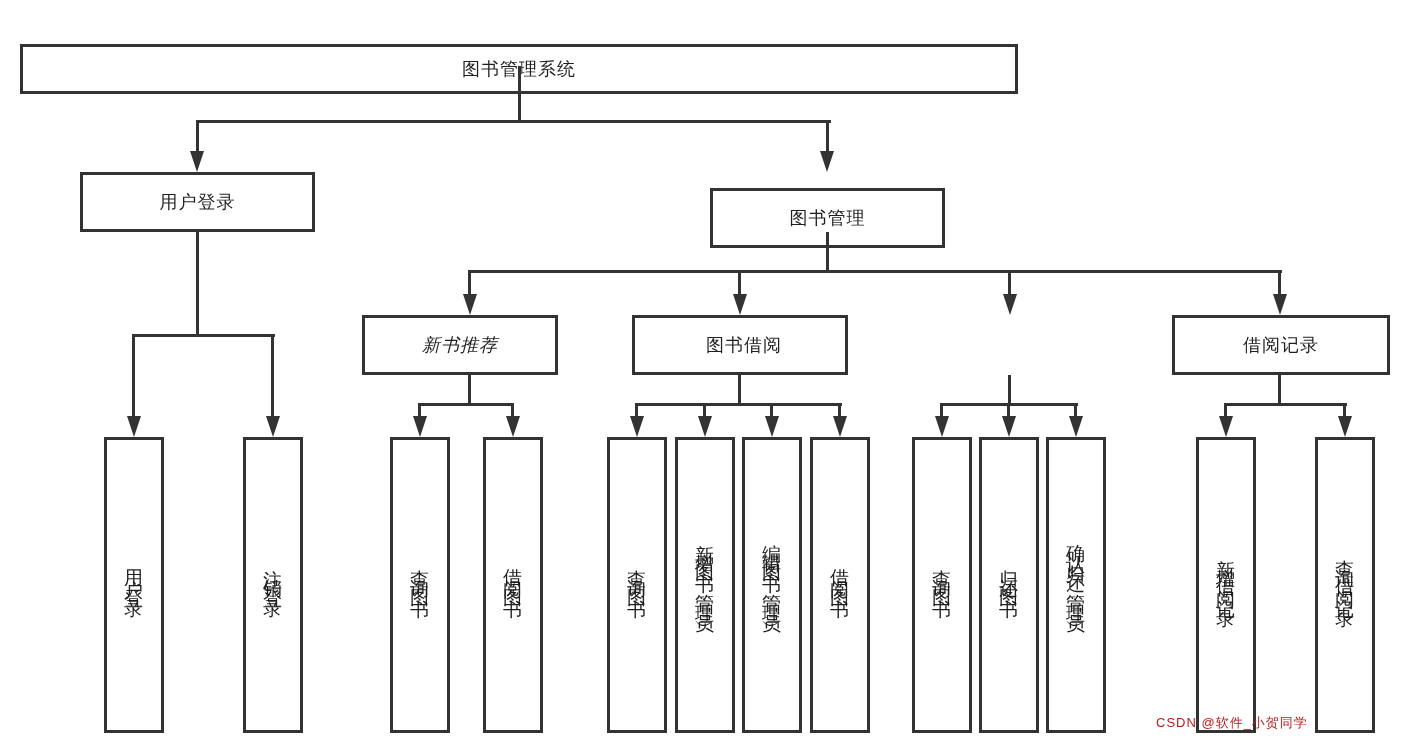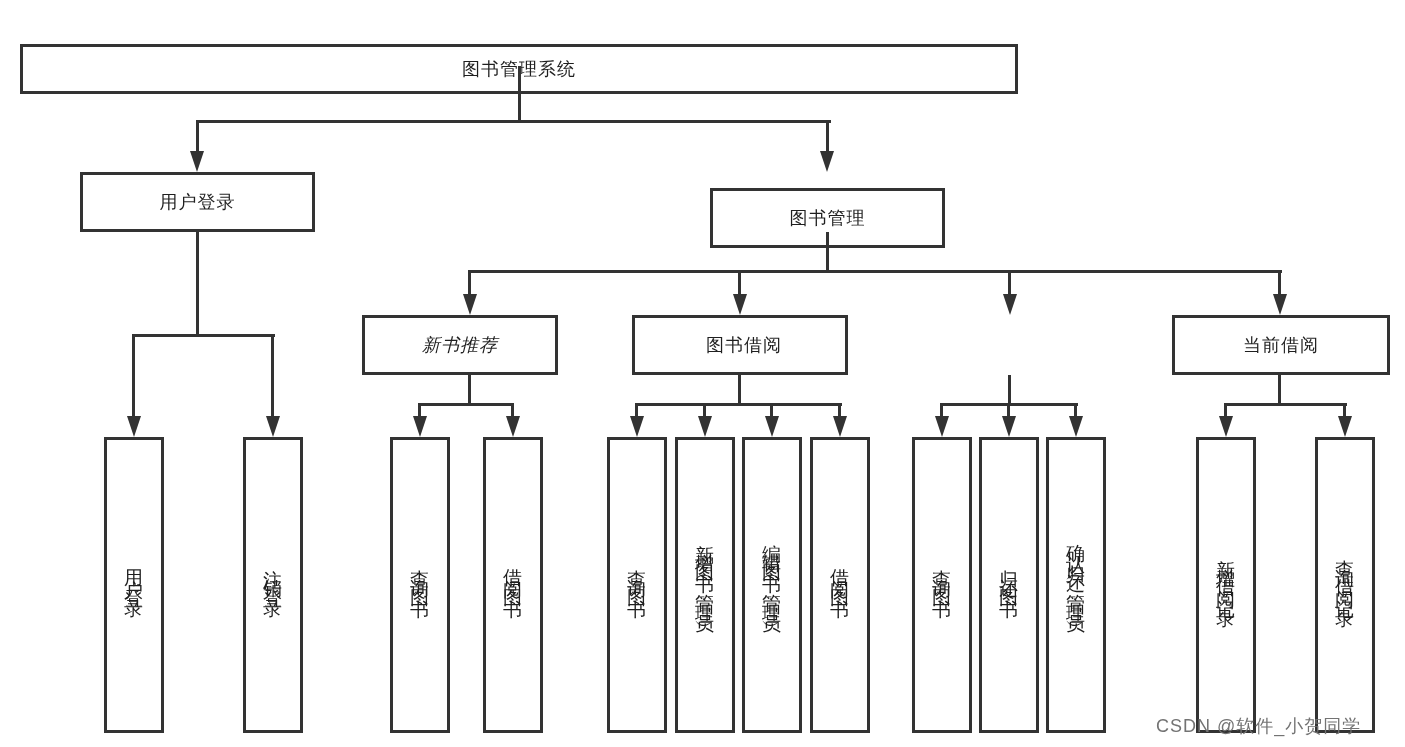--- a/index.html
+++ b/index.html
@@ -22,37 +22,37 @@
     font-size:19px;letter-spacing:10px;color:#1f1f1f;
     margin-bottom:22px;line-height:1;
   }
   .ln{position:absolute;background:#333333;}
   .arw{
     position:absolute;width:0;height:0;
     border-left:7px solid transparent;border-right:7px solid transparent;
     border-top:21px solid #333333;
   }
   .watermark{
-    position:absolute;left:1156px;top:714px;font-size:18px;
-    color:#737373;white-space:nowrap;letter-spacing:1px;
+    position:absolute;left:1156px;top:714px;font-size:13px;
+    color:#b91c1c;white-space:nowrap;letter-spacing:1px;
   }
 </style>
 </head>
 <body>
 
 <div class="canvas">
 
   <div class="box" style="left:20px;top:16px;width:998px;height:50px;margin-top:28px;">图书管理系统</div>
 
   <div class="box" style="left:80px;top:172px;width:235px;height:60px;">用户登录</div>
   <div class="box" style="left:710px;top:188px;width:235px;height:60px;">图书管理</div>
 
   <div class="box" style="left:362px;top:315px;width:196px;height:60px;font-style:italic;">新书推荐</div>
   <div class="box" style="left:632px;top:315px;width:216px;height:60px;padding-left:8px;">图书借阅</div>
-  <div class="box" style="left:1172px;top:315px;width:218px;height:60px;">当前借阅</div>
+  <div class="box" style="left:1172px;top:315px;width:218px;height:60px;">借阅记录</div>
 
   <div class="leaf" style="left:104px;">
     <span class="vtext">用户登录</span>
   </div>
   <div class="leaf" style="left:243px;">
     <span class="vtext">注销登录</span>
   </div>
 
   <div class="leaf" style="left:390px;">
     <span class="vtext">查询图书</span>

